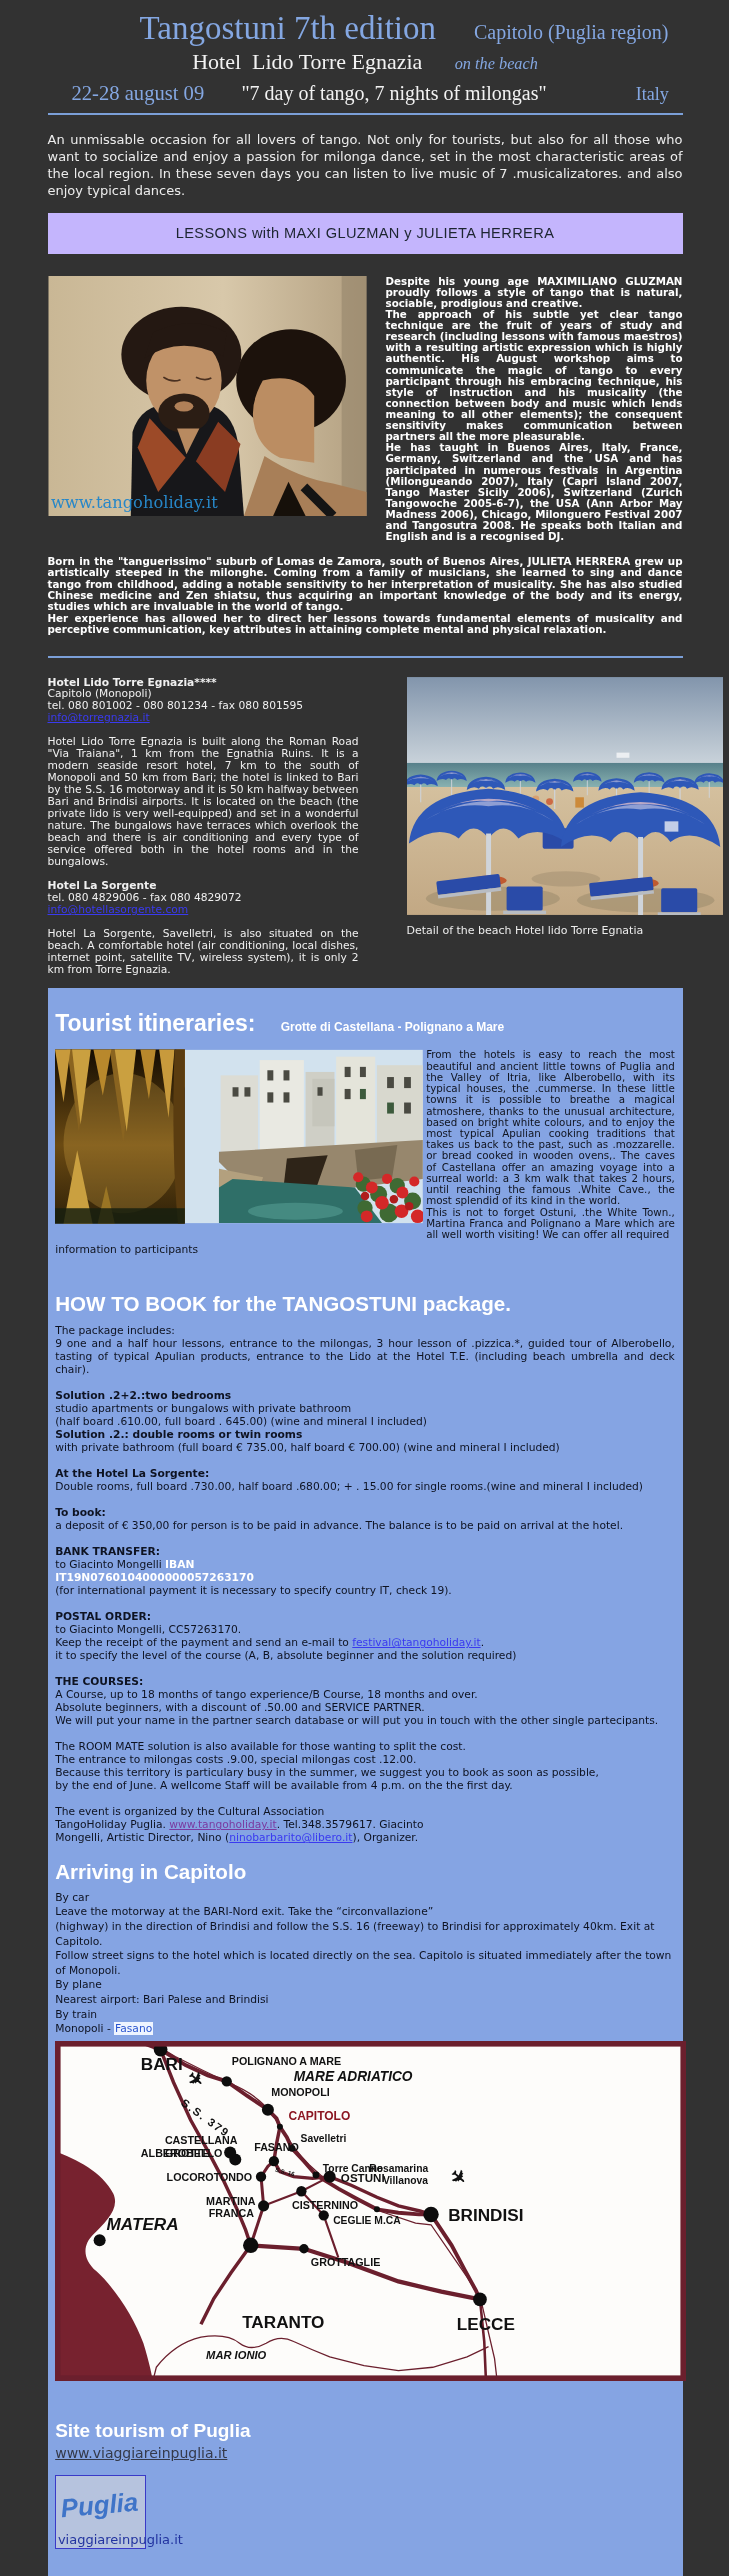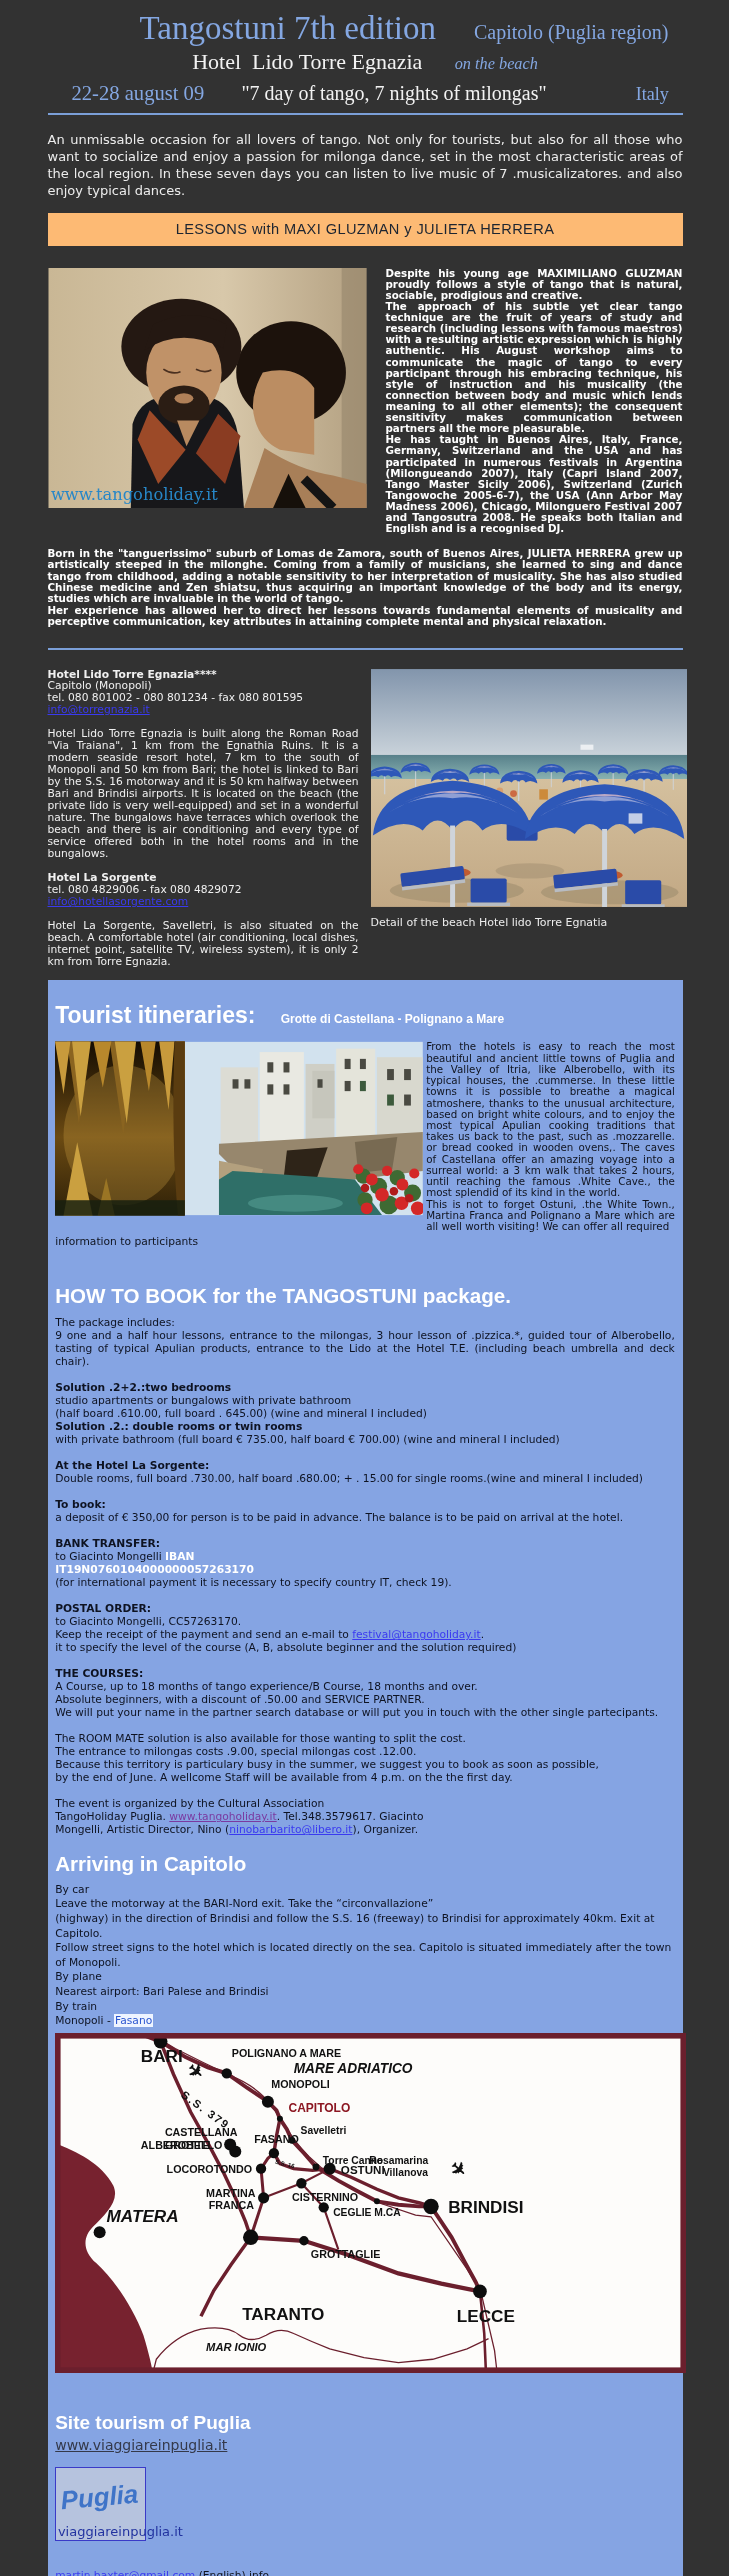--- a/index.html
+++ b/index.html
@@ -14,34 +14,34 @@
   .h-row2{text-align:center;margin-top:1.7px;}
   .hotel-line{font:22px "Liberation Serif",serif;color:#f2f2f2;white-space:pre;}
   .hotel-tag{font:italic 16.3px "Liberation Serif",serif;color:#84a7e2;margin-left:28px;}
   .h-row3{display:flex;align-items:baseline;justify-content:space-between;margin-top:6.9px;padding:0 13.7px 0 24px;}
   .dates{font:20.6px "Liberation Serif",serif;color:#84a7e2;}
   .quote{font:20px "Liberation Serif",serif;color:#f2f2f2;margin-right:52px;}
   .country{font:18px "Liberation Serif",serif;color:#84a7e2;}
   .rule{height:1.7px;background:#7b9fd8;margin-top:8.6px;}
   
   .intro{margin-top:17px;color:#ececec;font-size:13px;line-height:1.3;text-align:justify;}
-  .lessons{margin-top:4px;height:33px;background:#fdba74;color:#1d2531;display:flex;align-items:center;
+  .lessons{margin-top:4px;height:41px;background:#c4b5fd;color:#1d2531;display:flex;align-items:center;
            justify-content:center;font:14.6px "Liberation Sans",sans-serif;letter-spacing:0.4px;}
   
   .maxi-row{margin-top:22px;display:flex;}
   .couple{width:319px;height:240px;position:relative;flex:none;}
   .watermark{position:absolute;left:3.4px;bottom:3.4px;font:16.3px "DejaVu Serif",serif;color:#2787c8;}
   .maxi-text{margin-left:19px;width:304px;color:#fff;font-weight:bold;font-size:10.3px;line-height:1.08;text-align:justify;}
   .maxi-text p{margin:0;}
   
   .julieta{margin-top:13.7px;color:#fff;font-weight:bold;font-size:10.3px;line-height:1.1;text-align:justify;}
   .julieta p{margin:0;}
   .rule2{height:1.7px;background:#7b9fd8;margin-top:20.6px;}
   
-  .hotel-row{margin-top:19px;display:flex;}
+  .hotel-row{margin-top:19px;display:flex;gap:36px;}
   .hotel-text{width:311px;flex:none;color:#f0f0f0;font-size:10.7px;line-height:1.12;}
   .hotel-text p{margin:0;}
   .hotel-text .para{text-align:justify;margin-top:12px;}
   .b{font-weight:bold;}
   a.lnk{color:#3a3af0;text-decoration:underline;cursor:pointer;}
   a.lnkv{color:#7a3aa0;text-decoration:underline;cursor:pointer;}
   .beach-fig{margin-left:12px;width:316px;}
   .beach-cap{margin-top:6.9px;color:#ececec;font-size:11px;}
   
   .blue{margin-top:12px;background:#85a4e3;color:#12172a;padding:12px 0 31px 0;}

